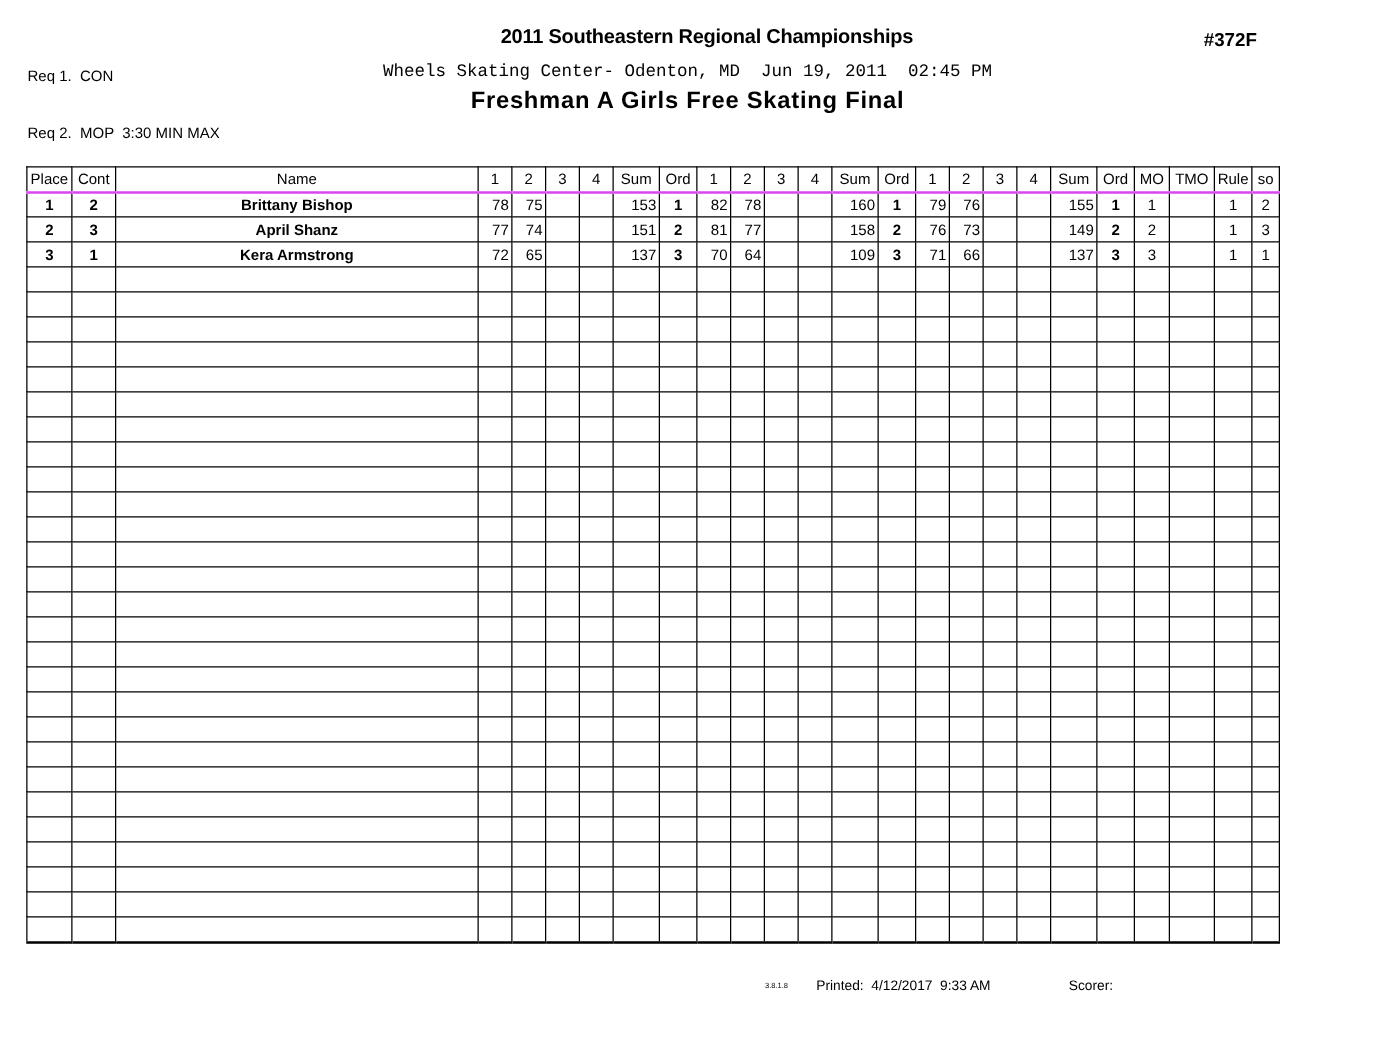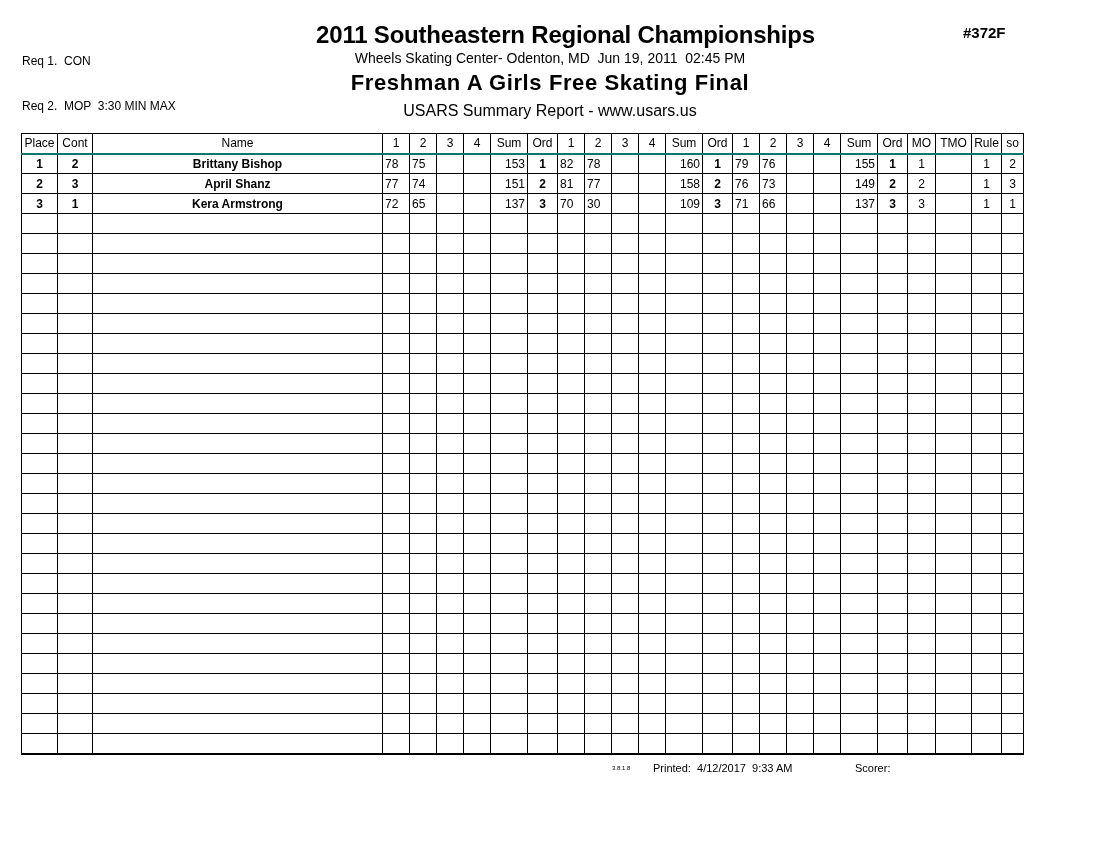--- a/index.html
+++ b/index.html
@@ -3,66 +3,65 @@
 <meta charset="utf-8">
 <style>
   * { margin:0; padding:0; box-sizing:border-box; }
   html,body { background:#fff; }
   .page {
     position:relative; width:1100px; height:850px; background:#ffffff;
     font-family:"Liberation Sans", sans-serif; color:#000; overflow:hidden;
   }
   .req-block { position:absolute; left:22px; top:24px; font-size:12px; line-height:15px; white-space:pre; }
   .title-block { position:absolute; left:0; top:21px; width:1100px; text-align:center; }
-  .title-main  { font-size:24px; font-weight:bold; letter-spacing:-0.2px;padding-left:31px; }
-  .title-venue { font-size:14px; margin-top:1px; white-space:pre; }
-  .title-event { font-size:22px; font-weight:bold; margin-top:4px; letter-spacing:0.6px; }
+  .title-main  { font-size:16px; font-weight:bold; letter-spacing:-0.2px;padding-left:31px; }
+  .title-venue { font-size:14px; margin-top:11px; white-space:pre;font-family:Liberation Mono, monospace; }
+  .title-event { font-size:19px; font-weight:bold; margin-top:4px; letter-spacing:0.6px; }
   .title-report{ font-size:16px; margin-top:6px; }
   .event-num { position:absolute; left:963px; top:24px; font-size:15px; font-weight:bold; }
 
   table.results {
     position:absolute; left:21px; top:133px;
     border-collapse:collapse; table-layout:fixed;
   }
   table.results td {
     border:1px solid #000; height:20px; font-size:12px; line-height:1;
     padding:0 2px; white-space:nowrap; overflow:hidden; vertical-align:middle;
   }
   td.nob { border:none; }
   td.band { height:21px; font-size:11px; text-align:left; padding-left:5px; }
   .jname { margin-left:9px; }
-  tr.hdr td { border-bottom:2px solid #0f766e; text-align:center; }
+  tr.hdr td { border-bottom:2px solid #d946ef; text-align:center; }
   td.c   { text-align:center; }
   td.b   { font-weight:bold; }
   td.name  { text-align:center; padding-left:6px; }
-  td.score { text-align:left; padding-left:3px; }
+  td.score { text-align:right; padding-left:3px; }
   td.sum   { text-align:right; padding-right:2px; }
   td.ord   { border-left:4px solid #000; border-right:4px solid #000; text-align:center; }
   tbody tr:last-child td { border-bottom:2px solid #000; }
 
-  .footer { position:absolute; left:0; top:761px; width:1100px; height:20px; font-size:11px; }
+  .footer { position:absolute; left:0; top:782px; width:1100px; height:20px; font-size:11px; }
   .footer .ver     { position:absolute; left:612px; top:4px; font-size:6px; }
   .footer .printed { position:absolute; left:653px; top:1px; white-space:pre; }
   .footer .scorer  { position:absolute; left:855px; top:1px;text-align:right; }
 </style>
 </head>
 <body>
 
 <div class="page">
 
   <div class="req-block">
     <div>Req 1.  CON</div>
     <div>Req 2.  MOP  3:30 MIN MAX</div>
   </div>
 
   <div class="title-block">
     <div class="title-main">2011 Southeastern Regional Championships</div>
     <div class="title-venue">Wheels Skating Center- Odenton, MD  Jun 19, 2011  02:45 PM</div>
     <div class="title-event">Freshman A Girls Free Skating Final</div>
-    <div class="title-report">USARS Summary Report - www.usars.us</div>
   </div>
 
   <div class="event-num">#372F</div>
 
   <table class="results" id="results-table">
     <colgroup>
       <col style="width:36px">
         <col style="width:35px">
         <col style="width:290px">
       <col style="width:27px">
@@ -174,21 +173,21 @@
           <td class="b c">3</td>
           <td class="b c">1</td>
           <td class="b name">Kera Armstrong</td>
           <td class="score">72</td>
           <td class="score">65</td>
           <td class="score"></td>
           <td class="score"></td>
           <td class="sum">137</td>
           <td class="ord b">3</td>
           <td class="score">70</td>
-          <td class="score">30</td>
+          <td class="score">64</td>
           <td class="score"></td>
           <td class="score"></td>
           <td class="sum">109</td>
           <td class="ord b">3</td>
           <td class="score">71</td>
           <td class="score">66</td>
           <td class="score"></td>
           <td class="score"></td>
           <td class="sum">137</td>
           <td class="ord b">3</td>

